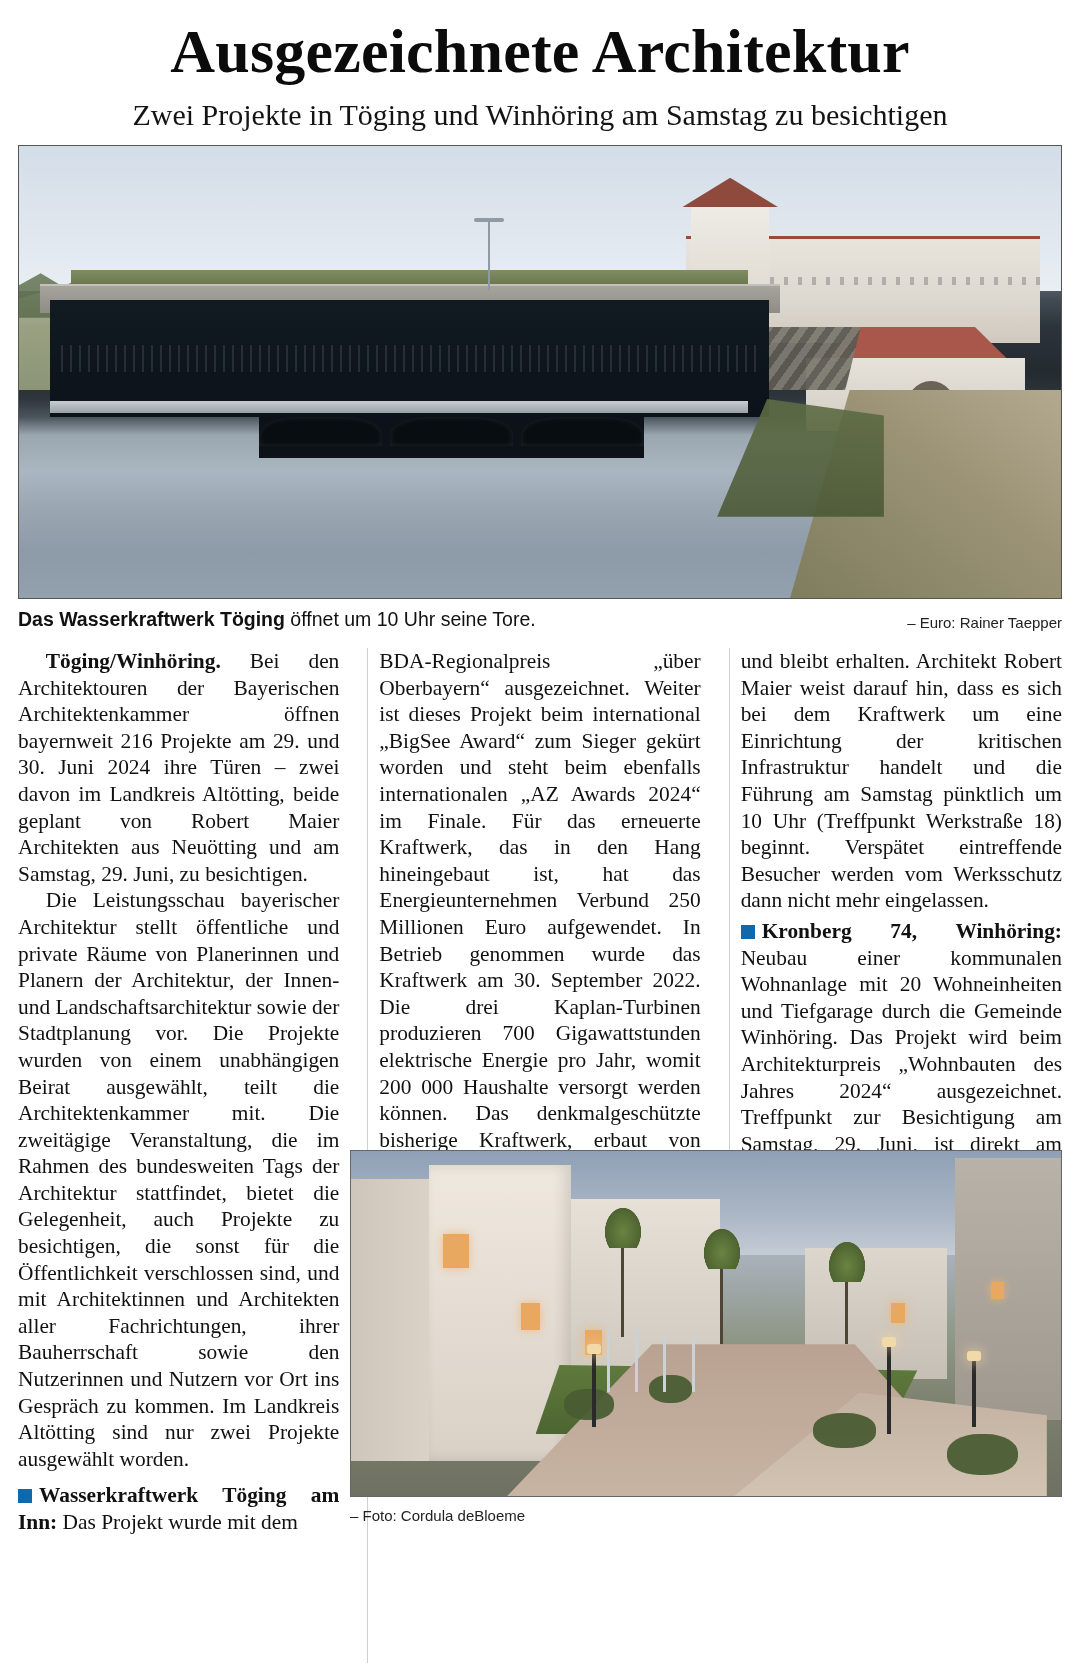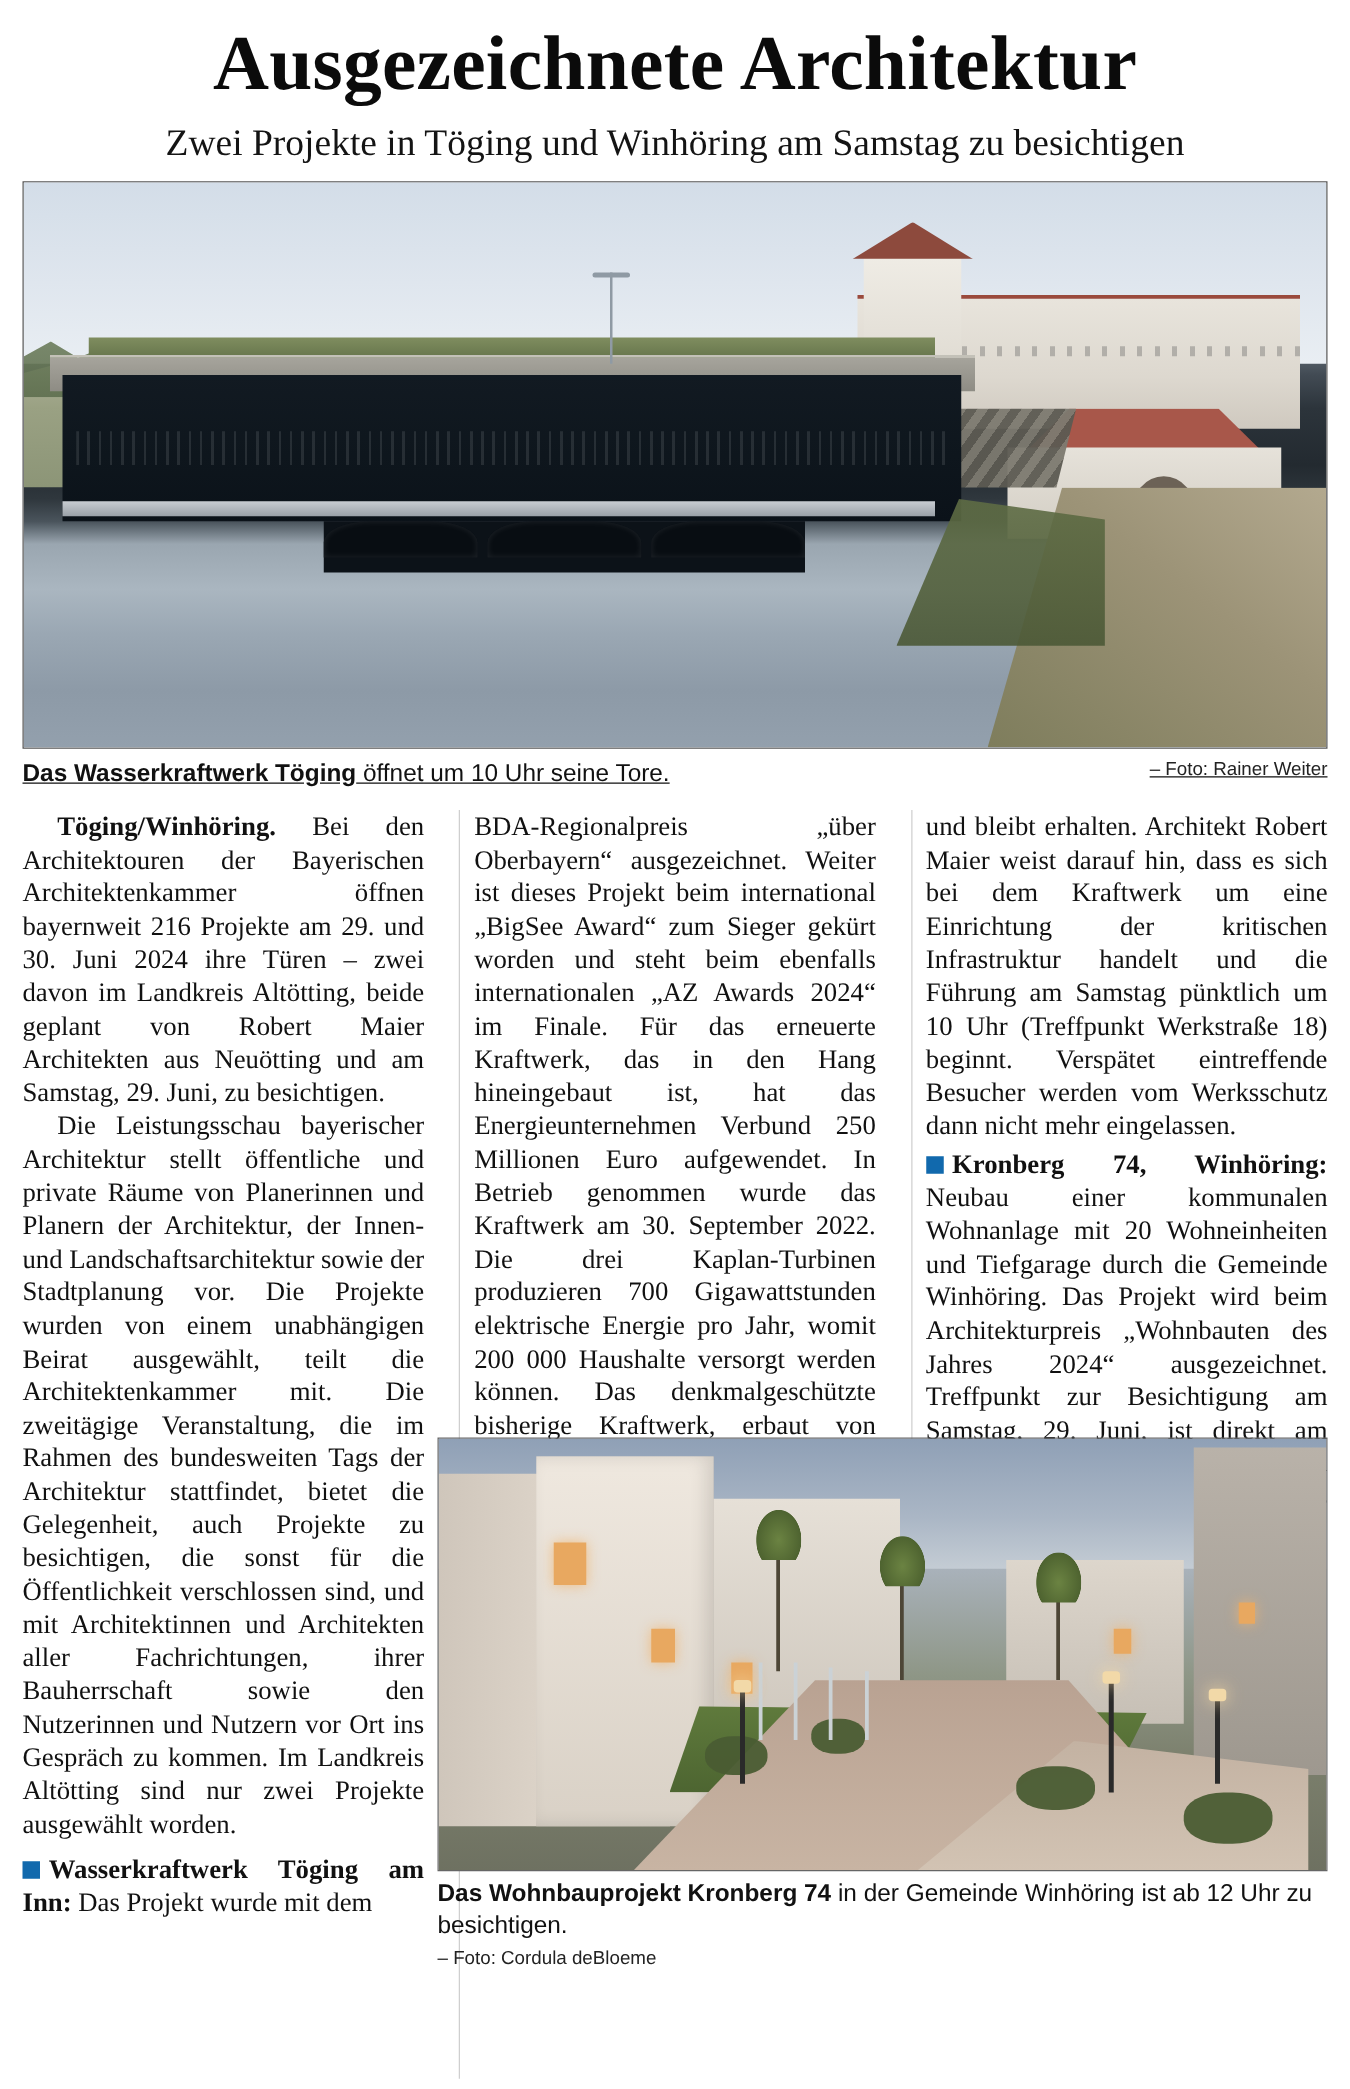--- a/index.html
+++ b/index.html
@@ -168,25 +168,24 @@
     opacity:.9;
   }
   .hero-weir {
     position:absolute; left:3%; right:30%; top:56.5%; height:2.5%;
     background: linear-gradient(to bottom,#c8cdd2,#9aa1a8);
   }
 
   
   .caption-row {
     display: flex;
-    align-items: flex-start;
+    align-items: flex-end;
     justify-content: space-between;
     margin: 8px 18px 0 18px;
     font-family: "Liberation Sans", sans-serif;
-    text-decoration: underline;
   }
   .caption-text {
     font-size: 19.5px;
     line-height: 1.25;
     color: #111;
   }
   .caption-text b { font-weight: 700; }
   .credit {
     font-size: 15px;
     color: #222;
@@ -373,21 +372,21 @@
       <div class="hero-mast"></div>
       <div class="hero-bank"></div>
       <div class="hero-grass"></div>
     </div>
   </div>
 
   <div class="caption-row">
     <div class="caption-text">
       <b>Das Wasserkraftwerk Töging</b><span> öffnet um 10 Uhr seine Tore.</span>
     </div>
-    <div class="credit">– Foto: Rainer Weiter</div>
+    <div class="credit">– Euro: Rainer Taepper</div>
   </div>
 
   <div class="cols">
 
     <div class="col col1">
       <p class="body first">
         <span class="lead">Töging/Winhöring.</span><span> Bei den Architektouren der Bayerischen Architektenkammer öffnen bayernweit 216 Projekte am 29. und 30. Juni 2024 ihre Türen – zwei davon im Landkreis Altötting, beide geplant von Robert Maier Architekten aus Neuötting und am Samstag, 29. Juni, zu besichtigen.</span>
       </p>
       <p class="body">Die Leistungsschau bayerischer Architektur stellt öffentliche und private Räume von Planerinnen und Planern der Architektur, der Innen- und Landschaftsarchitektur sowie der Stadtplanung vor. Die Projekte wurden von einem unabhängigen Beirat ausgewählt, teilt die Architektenkammer mit. Die zweitägige Veranstaltung, die im Rahmen des bundesweiten Tags der Architektur stattfindet, bietet die Gelegenheit, auch Projekte zu besichtigen, die sonst für die Öffentlichkeit verschlossen sind, und mit Architektinnen und Architekten aller Fachrichtungen, ihrer Bauherrschaft sowie den Nutzerinnen und Nutzern vor Ort ins Gespräch zu kommen. Im Landkreis Altötting sind nur zwei Projekte ausgewählt worden.</p>
       <p class="body" style="text-indent:0;margin-top:10px">
@@ -441,19 +440,16 @@
       <div class="p2-rail" style="left:44%;top:53%;height:17%"></div>
       <div class="p2-rail" style="left:48%;top:54%;height:16%"></div>
 
       <div class="p2-lamp" style="left:34%;top:58%;height:22%"></div>
       <div class="p2-lamp" style="right:24%;top:56%;height:26%"></div>
       <div class="p2-lamp" style="right:12%;top:60%;height:20%"></div>
     </div>
   </div>
 
   <div class="caption2-row">
-    <div class="caption2-text">
-      <b>Das Wohnbauprojekt Kronberg 74</b><span> in der Gemeinde Winhöring ist ab 12 Uhr zu besichtigen.</span>
-    </div>
     <div class="caption2-credit">– Foto: Cordula deBloeme</div>
   </div>
 
 </div>
 
 </body></html>

